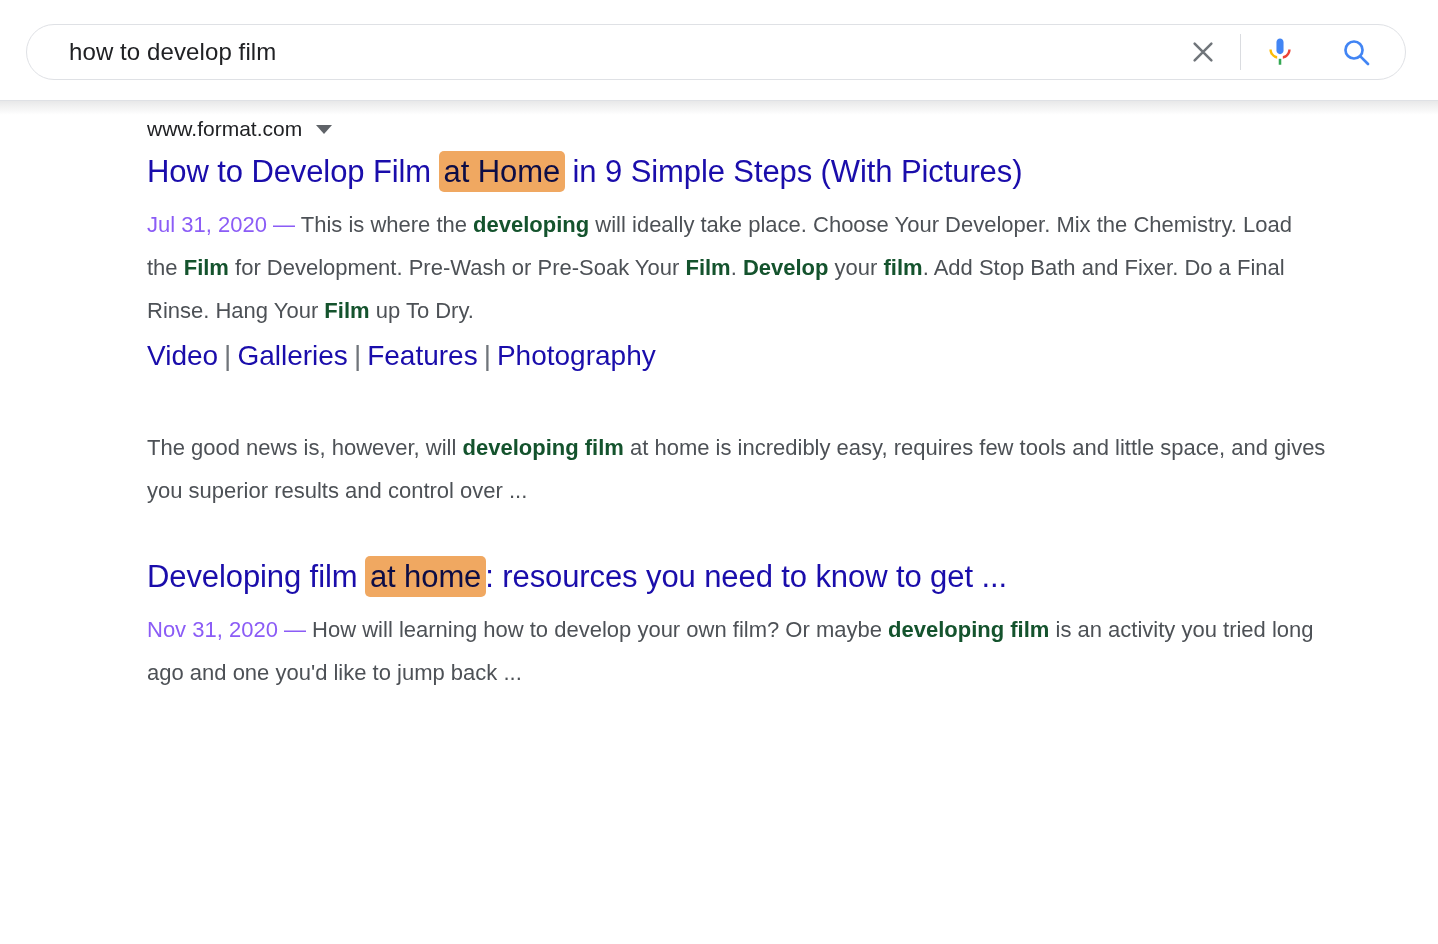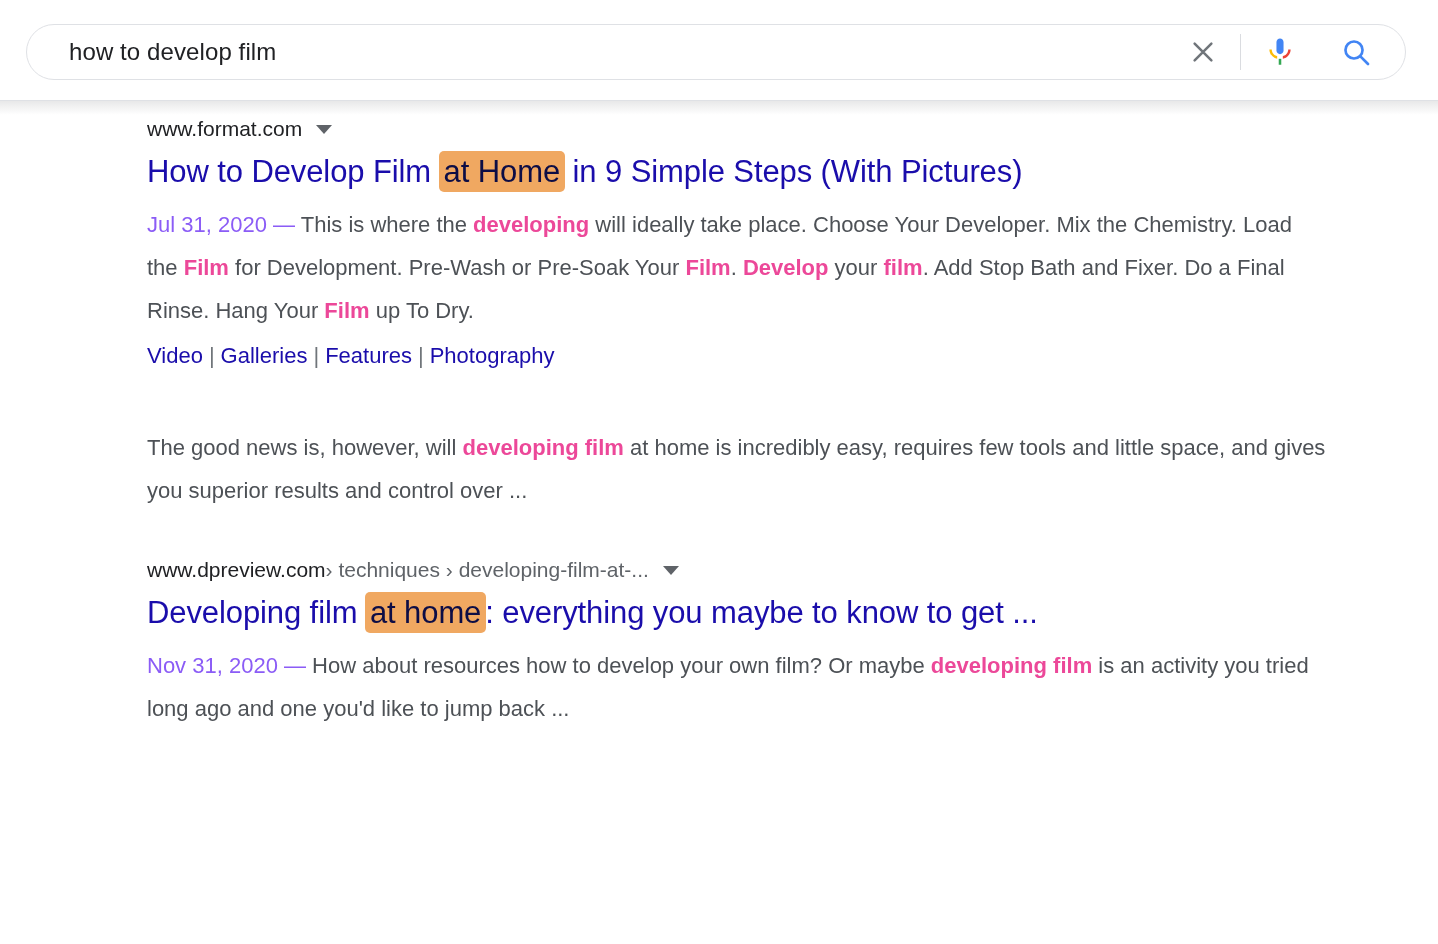--- a/index.html
+++ b/index.html
@@ -146,25 +146,25 @@
     margin: 0 -1px;
   }
 
   .result-snippet {
     font-size: 22px;
     line-height: 43px;
     color: #4d5156;
     max-width: 1180px;
   }
   .result-snippet .date { color: #8b5cf6; }
-  .result-snippet b { font-weight: 700; color: #ec4899; }
+  .result-snippet b { font-weight: 700; color: #14532d; }
 
   .sitelinks {
     margin-top: 6px;
-    font-size: 22px;
+    font-size: 28px;
     line-height: 36px;
     color: #70757a;
   }
   .sitelinks a {
     color: #1a0dab;
     text-decoration: none;
   }
   .sitelinks .sep { color: #70757a; padding: 0 6px; }
 </style>
 </head>
@@ -218,25 +218,20 @@
   </div>
 
   <div class="result">
     <div class="result-snippet">
       <span class="date"></span><span class="date"></span><span><span>The good news is, however, will </span><b>developing film</b><span> at home is incredibly easy, requires few tools and little space, and gives you superior results and control over ...</span></span>
     </div>
 
   </div>
 
   <div class="result">
-    <div class="result-url-row">
-      <span class="url-domain">www.dpreview.com</span>
-        <span class="url-path"> › techniques › developing-film-at-...</span>
-      <span class="url-caret"></span>
-    </div>
-    <a class="result-title" href="#"><span>Developing film </span><span class="hl">at home</span><span>: everything you maybe to know to get ...</span></a>
+    <a class="result-title" href="#"><span>Developing film </span><span class="hl">at home</span><span>: resources you need to know to get ...</span></a>
     <div class="result-snippet">
-      <span class="date">Nov 31, 2020</span><span class="date"> — </span><span><span>How about resources how to develop your own film? Or maybe </span><b>developing film</b><span> is an activity you tried long ago and one you'd like to jump back ...</span></span>
+      <span class="date">Nov 31, 2020</span><span class="date"> — </span><span><span>How will learning how to develop your own film? Or maybe </span><b>developing film</b><span> is an activity you tried long ago and one you'd like to jump back ...</span></span>
     </div>
 
   </div>
 
 </div>
 
 </body></html>

